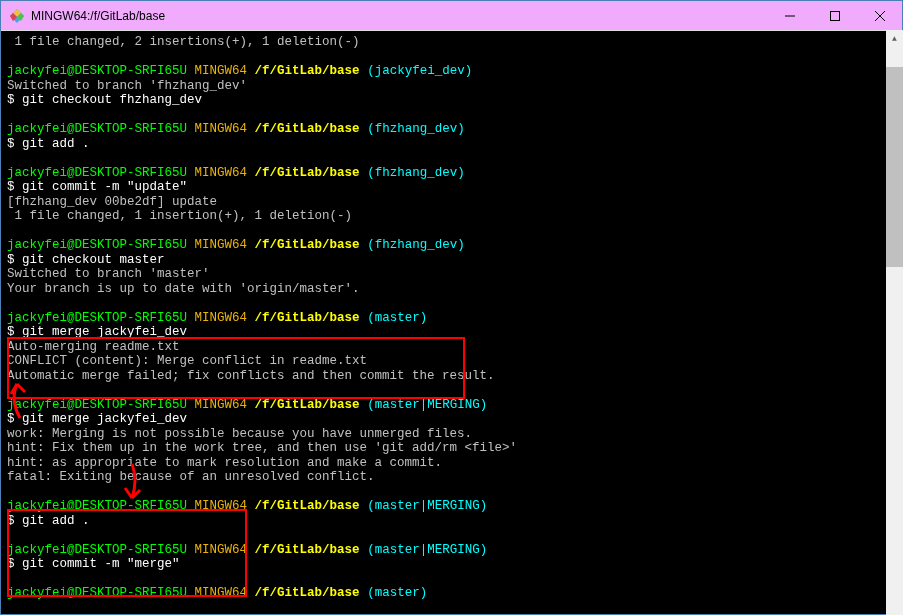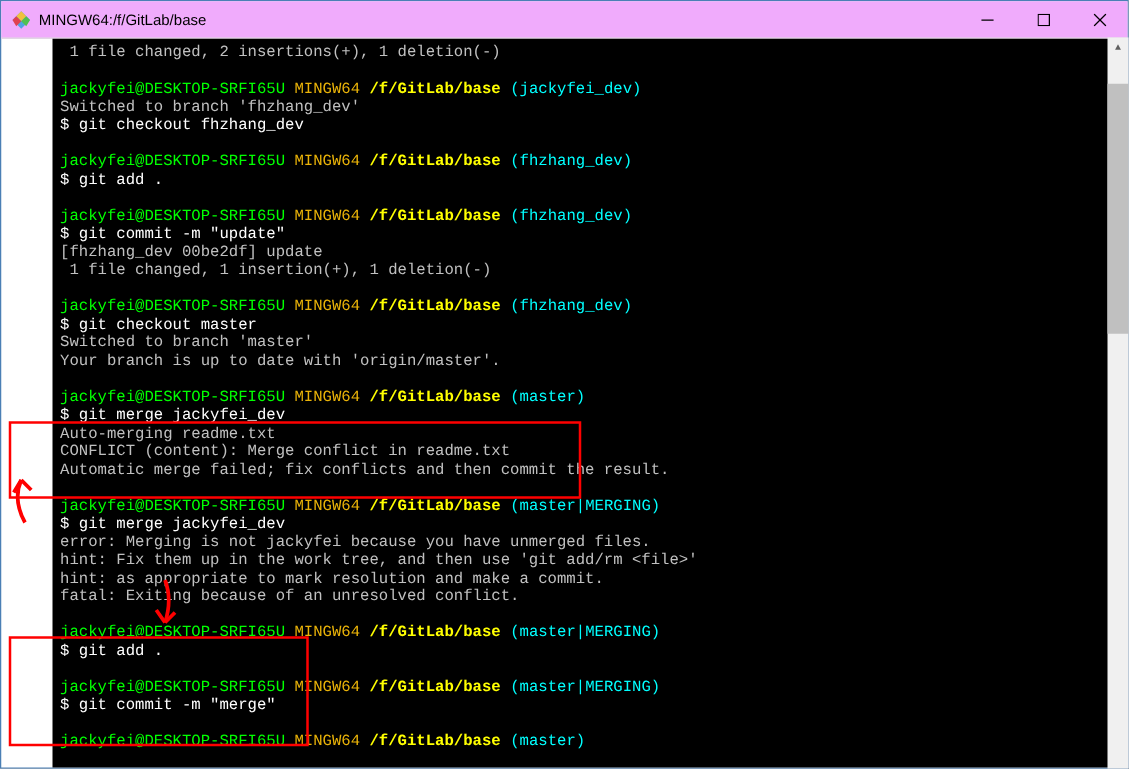--- a/index.html
+++ b/index.html
@@ -53,21 +53,20 @@
     }
     .terminal {
       flex: 1;
       background: #000;
       color: #c0c0c0;
       font-size: 12.5px;
       line-height: 14.5px;
       padding: 4px 6px;
       overflow: hidden;
       position: relative;
-      margin-left: 41px;
     }
     .scrollbar {
       position: absolute;
       right: 0;
       top: 30px;
       bottom: 0;
       width: 17px;
       background: #f0f0f0;
     }
     .scrollbar-thumb {
@@ -169,21 +168,21 @@
     <div class="line gray">Your branch is up to date with 'origin/master'.</div>
     <div class="line"> </div>
     <div class="line"><span class="green">jackyfei@DESKTOP-SRFI65U</span> <span class="magenta">MINGW64</span> <span class="yellow">/f/GitLab/base</span> <span class="cyan">(master)</span></div>
     <div class="line white">$ git merge jackyfei_dev</div>
     <div class="line gray">Auto-merging readme.txt</div>
     <div class="line gray">CONFLICT (content): Merge conflict in readme.txt</div>
     <div class="line gray">Automatic merge failed; fix conflicts and then commit the result.</div>
     <div class="line"> </div>
     <div class="line"><span class="green">jackyfei@DESKTOP-SRFI65U</span> <span class="magenta">MINGW64</span> <span class="yellow">/f/GitLab/base</span> <span class="cyan">(master|MERGING)</span></div>
     <div class="line white">$ git merge jackyfei_dev</div>
-    <div class="line gray">error: Merging is not jackyfei because you have unmerged files.</div>
+    <div class="line gray">work: Merging is not possible because you have unmerged files.</div>
     <div class="line gray">hint: Fix them up in the work tree, and then use 'git add/rm &lt;file&gt;'</div>
     <div class="line gray">hint: as appropriate to mark resolution and make a commit.</div>
     <div class="line gray">fatal: Exiting because of an unresolved conflict.</div>
     <div class="line"> </div>
     <div class="line"><span class="green">jackyfei@DESKTOP-SRFI65U</span> <span class="magenta">MINGW64</span> <span class="yellow">/f/GitLab/base</span> <span class="cyan">(master|MERGING)</span></div>
     <div class="line white">$ git add .</div>
     <div class="line"> </div>
     <div class="line"><span class="green">jackyfei@DESKTOP-SRFI65U</span> <span class="magenta">MINGW64</span> <span class="yellow">/f/GitLab/base</span> <span class="cyan">(master|MERGING)</span></div>
     <div class="line white">$ git commit -m "merge"</div>
     <div class="line"> </div>

